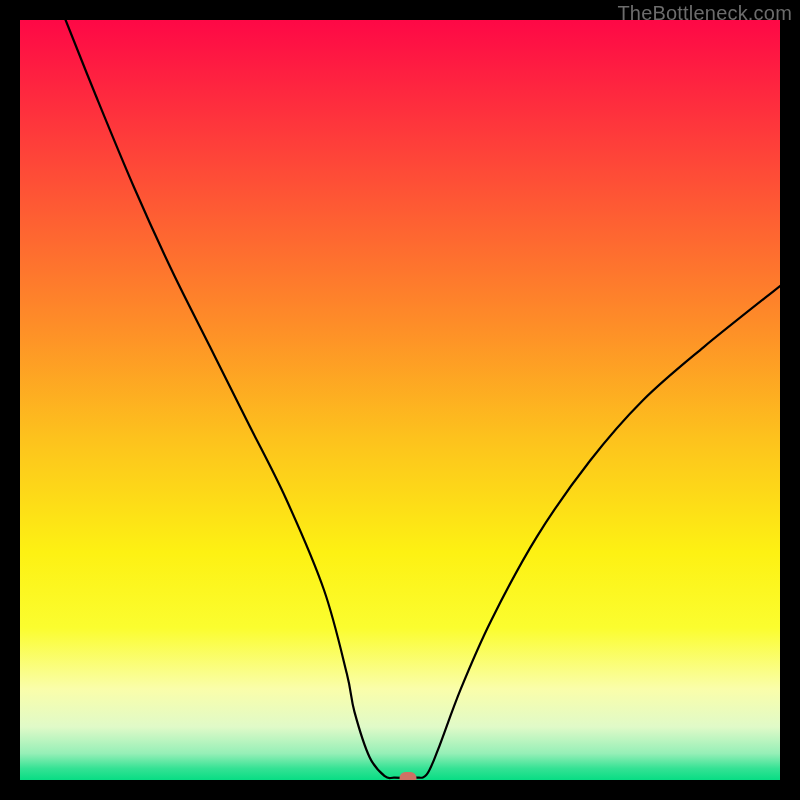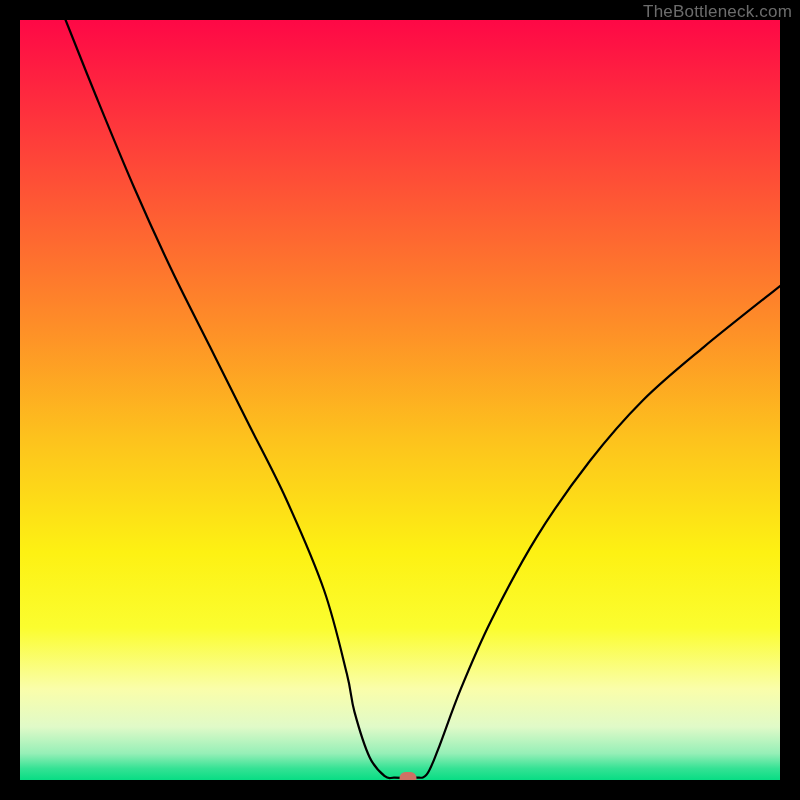--- a/index.html
+++ b/index.html
@@ -38,21 +38,21 @@
     position: absolute;
     width: 17px;
     height: 12px;
     border-radius: 7px;
     transform: translate(-50%, -50%);
   }
   .attribution {
     position: absolute;
     top: 2px;
     right: 8px;
-    font-size: 17px;
+    font-size: 20px;
     font-weight: 500;
     letter-spacing: 0.2px;
     text-align: center;
   }
 </style>
 </head>
 <body>
 
 <div class="stage">
 

